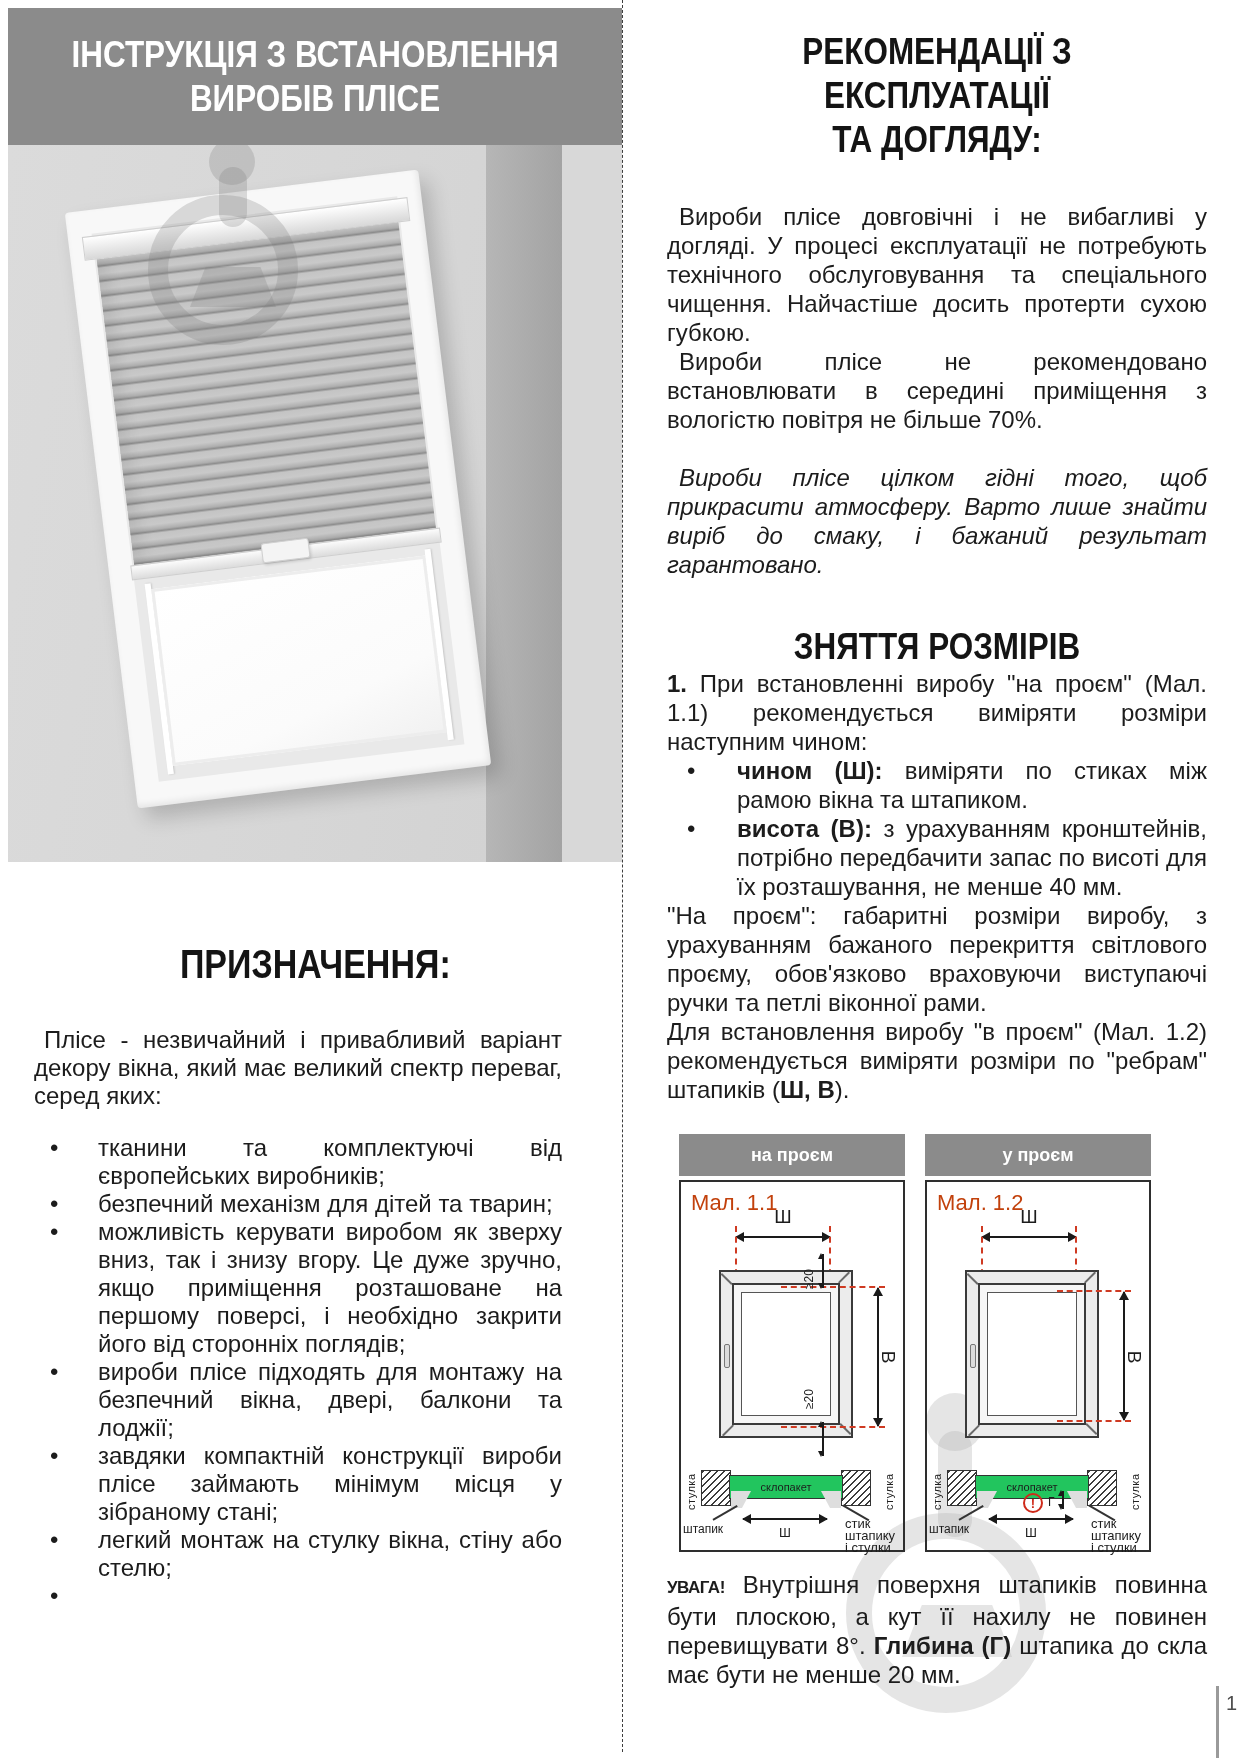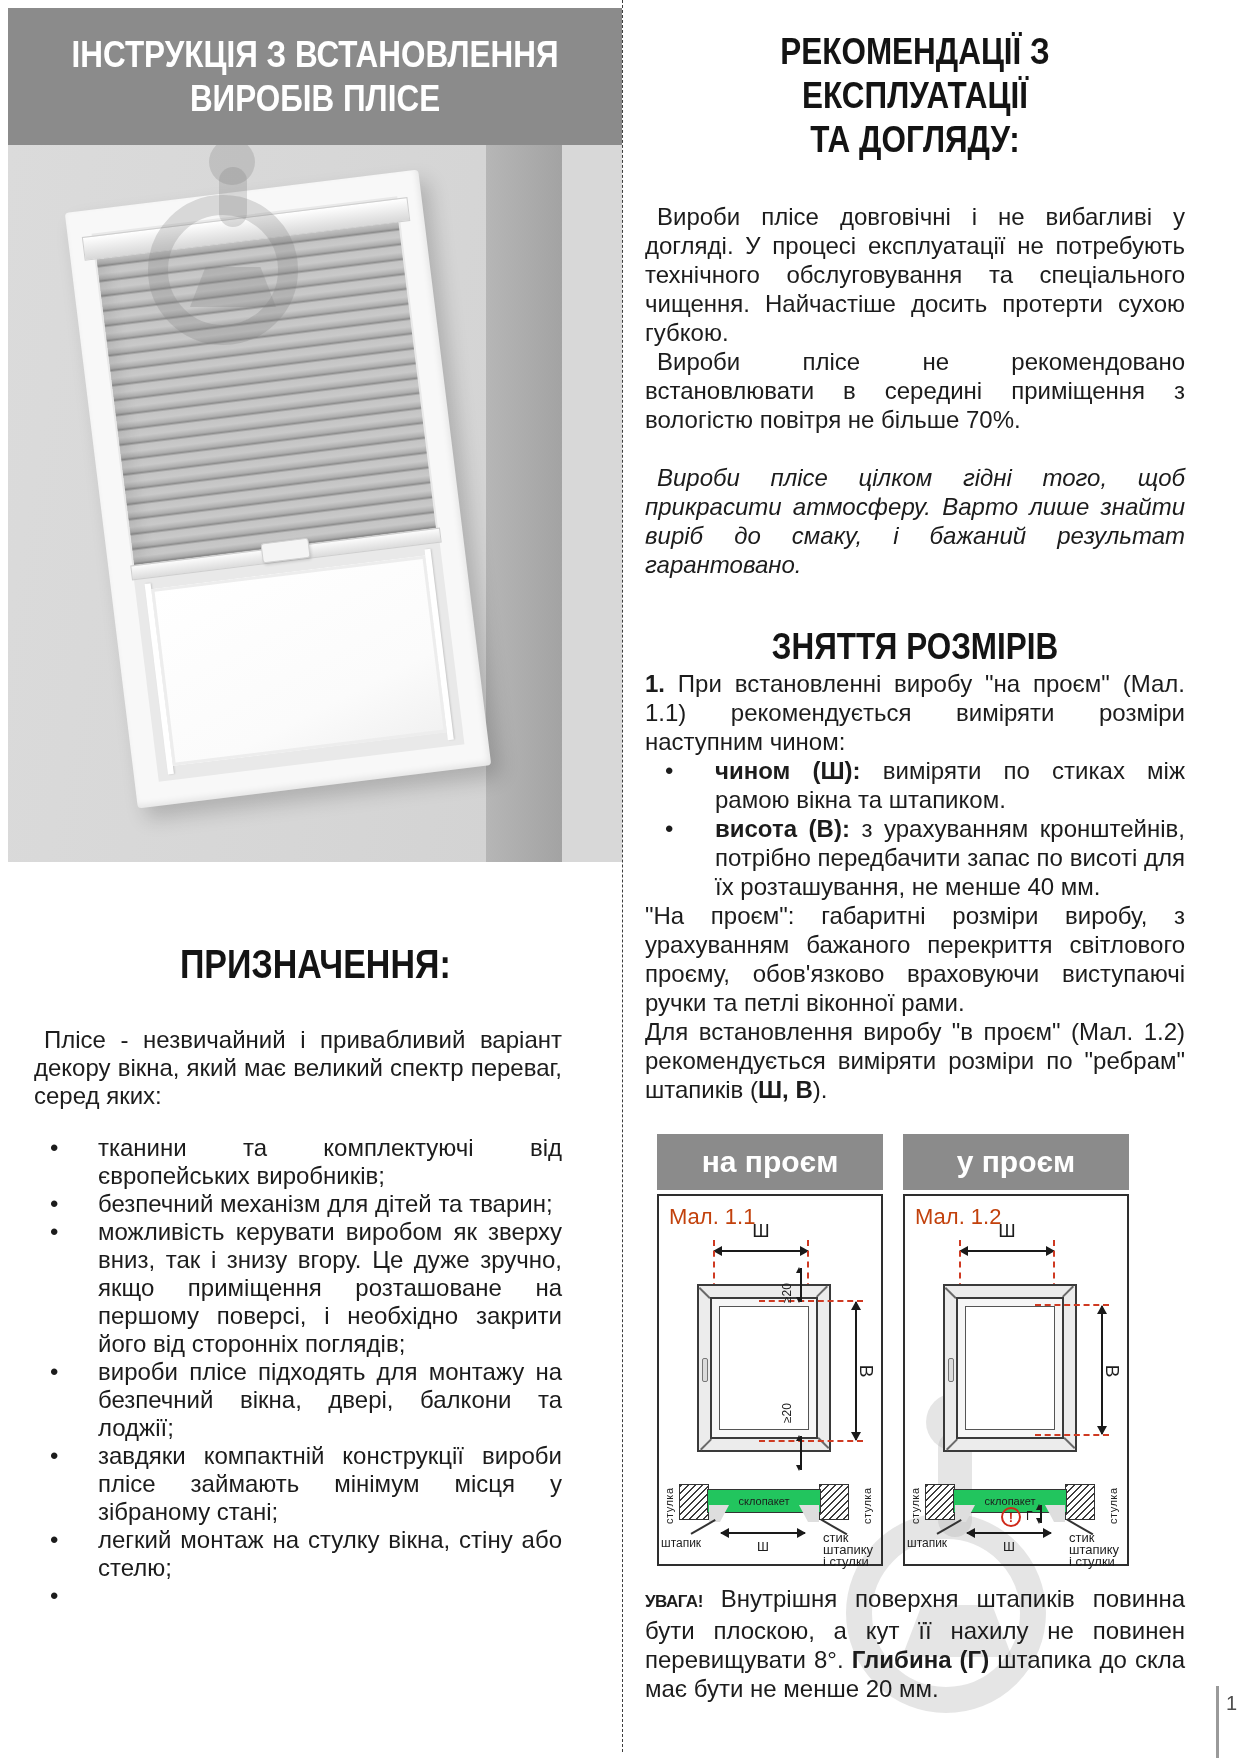--- a/index.html
+++ b/index.html
@@ -70,37 +70,37 @@
     font-weight:700; font-size:40px; color:#141414; }
   .purpose-title span { display:inline-block; transform:scaleX(.85); }
   .purpose-intro { position:absolute; left:34px; top:1026px; width:528px;
     font-size:24px; line-height:28px; text-align:justify; text-indent:10px; }
   .purpose-list { position:absolute; left:34px; top:1134px; width:528px; list-style:none; }
   .purpose-list li { position:relative; padding-left:64px; font-size:24px; line-height:28px;
     text-align:justify; }
   .purpose-list .mk, .measure-list .mk { position:absolute; left:16px; top:0; font-size:24px; }
 
   
-  .rcol { position:absolute; left:645px; top:30px; width:540px; z-index:1; }
+  .rcol { position:absolute; left:667px; top:30px; width:540px; z-index:1; }
   .rtitle { text-align:center; font-weight:700; font-size:37px; line-height:44px; color:#141414; }
   .rtitle span { display:block; transform:scaleX(.85); }
   .care-p { font-size:24px; line-height:29px; text-align:justify; }
   .ind { text-indent:12px; }
   .mt40 { margin-top:40px; } .mt29 { margin-top:29px; }
   .italic { font-style:italic; }
   .measure-title { margin-top:46px; }
   .measure-list { list-style:none; }
   .measure-list li { position:relative; padding-left:70px; font-size:24px; line-height:29px;
     text-align:justify; }
   .measure-list .mk { left:20px; }
 
   
   .figs { display:flex; gap:20px; margin:30px 0 0 12px; }
   .fig { width:226px; }
-  .fig-header { height:56px; background:#8b8b8b; color:#fff; font-weight:700; font-size:30px;
+  .fig-header { height:42px; background:#8b8b8b; color:#fff; font-weight:700; font-size:18px;
     display:flex; align-items:center; justify-content:center; }
   .fig-body { position:relative; height:372px; border:2px solid #2e2e2e; margin-top:4px;
     background:transparent; }
   .fig-label { position:absolute; left:10px; top:8px; font-size:22px; color:#c2410c; }
 
   .win { position:absolute; left:38px; top:88px; width:134px; height:168px;
     background:#ececec; border:2px solid #3a3a3a; }
   .win-sash { position:absolute; inset:11px; background:#f6f6f6; border:2px solid #3a3a3a; }
   .win-glass2 { position:absolute; inset:7px; background:#fff; border:1.5px solid #555; }
   .win-handle { position:absolute; left:3px; top:72px; width:6px; height:24px; background:#dcdcdc;

